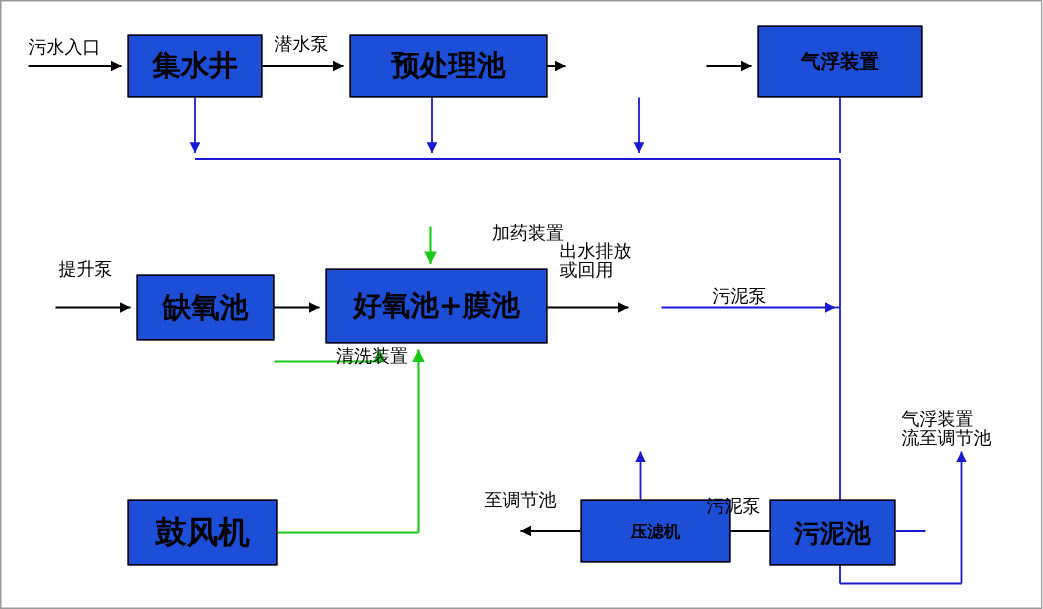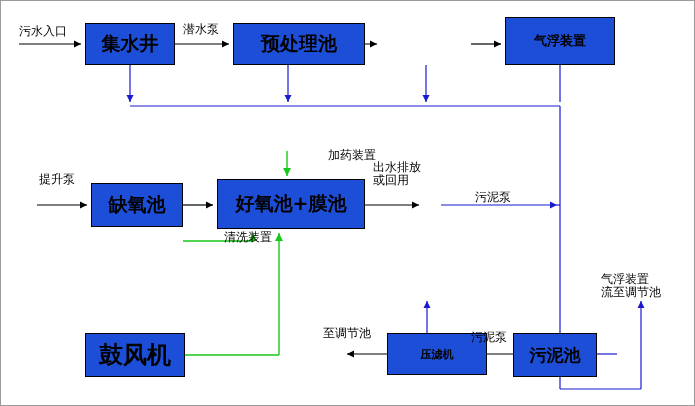--- a/index.html
+++ b/index.html
@@ -66,21 +66,21 @@
     <line x1="596" y1="353" x2="616" y2="353" stroke="#1919d2" stroke-width="1.2"></line>
 
     <line x1="426" y1="332" x2="426" y2="300" stroke="#1919d2" stroke-width="1.2" marker-end="url(#arrB)"></line>
   </svg>
 
   <div class="box" style="left:84px;top:22px;width:90px;height:42px;font-size:19px;">集水井</div>
   <div class="box" style="left:232px;top:22px;width:132px;height:42px;font-size:19px;">预处理池</div>
   <div class="box" style="left:504px;top:16px;width:110px;height:48px;font-size:13px;">气浮装置</div>
   <div class="box" style="left:90px;top:182px;width:92px;height:44px;font-size:19px;">缺氧池</div>
   <div class="box" style="left:216px;top:178px;width:148px;height:50px;font-size:19px;">好氧池+膜池</div>
-  <div class="box" style="left:84px;top:332px;width:100px;height:44px;font-size:24px;">鼓风机</div>
+  <div class="box" style="left:84px;top:332px;width:100px;height:44px;font-size:21px;">鼓风机</div>
   <div class="box" style="left:386px;top:332px;width:100px;height:42px;font-size:11px;">压滤机</div>
   <div class="box" style="left:512px;top:332px;width:84px;height:44px;font-size:17px;">污泥池</div>
 
   <div class="lbl" style="left:18px;top:24px;">污水入口</div>
   <div class="lbl" style="left:182px;top:22px;">潜水泵</div>
   <div class="lbl" style="left:38px;top:172px;">提升泵</div>
   <div class="lbl" style="left:285px;top:148px;margin-left:42px;">加药装置</div>
   <div class="lbl" style="left:372px;top:160px;">出水排放
 或回用</div>
   <div class="lbl" style="left:474px;top:190px;">污泥泵</div>

